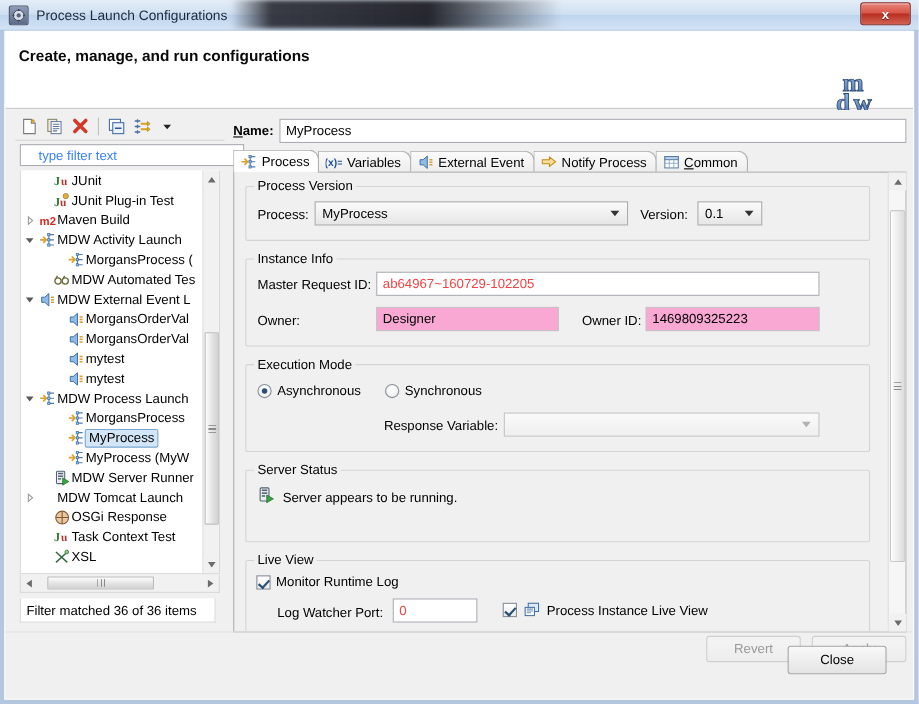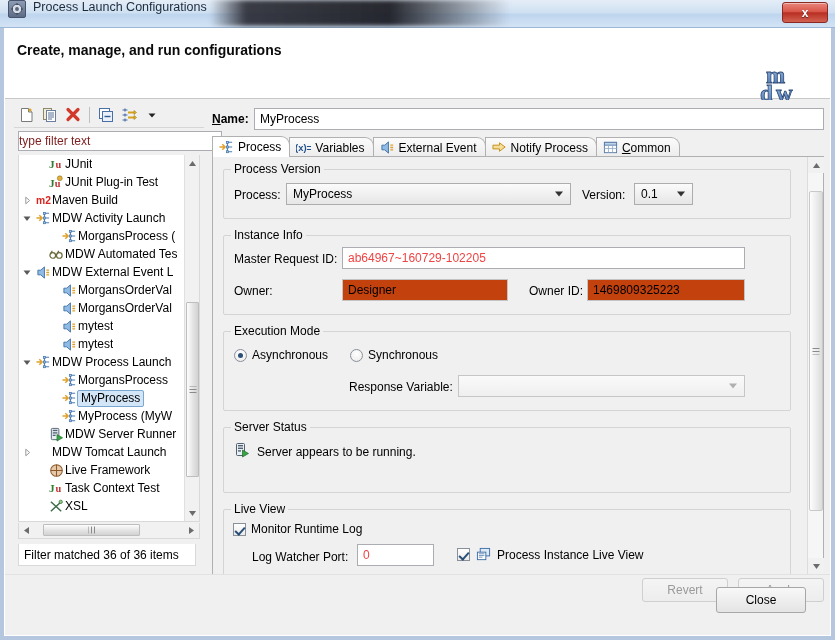--- a/index.html
+++ b/index.html
@@ -29,21 +29,21 @@
     position: absolute; left: 4px; right: 4px; top: 28px; bottom: 4px;
     background: #f0f0f0;
     border: 1px solid #ffffff;
   }
 
   
   #titlebar {
     position: absolute; left: 0; top: 0; width: 835px; height: 28px;
     background: linear-gradient(180deg,#e4edf7 0%, #cfe0f2 48%, #bed5ee 52%, #d3e3f5 100%);
     border-bottom: 1px solid #9bb8d8;
-    display: flex; align-items: flex-start;
+    display: flex; align-items: center;
   }
   #titlebar .smear {
     position: absolute; left: 210px; top: 0; width: 300px; height: 26px;
     background: linear-gradient(90deg, rgba(40,40,48,.0) 0%, rgba(30,30,38,.85) 12%, rgba(20,20,26,.9) 60%, rgba(40,40,48,0) 100%);
     filter: blur(2px);
     pointer-events: none;
   }
   #title-icon {
     margin-left: 8px; width: 18px; height: 18px;
     display: flex; align-items: center; justify-content: center;
@@ -99,21 +99,21 @@
   .tbtn {
     width: 20px; height: 20px;
     display: flex; align-items: center; justify-content: center;
   }
   .tb-sep { width: 1px; height: 16px; background: #c0c0c0; margin: 0 3px; }
 
   #filter-input {
     position: absolute; left: 4px; top: 31px; width: 204px; height: 20px;
     border: 1px solid #abadb3; background: #fff;
     font-family: "Liberation Sans", sans-serif; font-size: 12px;
-    color: #7f1d1d; padding: 0 0; line-height: 18px;
+    color: #3b82f6; padding: 0 16px; line-height: 18px;
   }
   #filter-input::placeholder { color: #3a3a3a; }
 
   #tree-box {
     position: absolute; left: 4px; top: 55px; width: 182px; height: 367px;
     background: #fff; border: 1px solid #d9d9d9; border-top: none;
     overflow: hidden;
   }
   #tree-items {
     position: absolute; left: 0; top: 0; width: 167px; height: 100%;
@@ -255,21 +255,21 @@
     background: #f0f0f0; padding: 0 3px;
     font-size: 12px; color: #000;
   }
 
   .fld-label { font-size: 12px; color: #000; }
   .txtbox {
     border: 1px solid #abadb3; background: #fff;
     height: 22px; line-height: 20px; padding: 0 5px;
     font-size: 12px; color: #ef4444;
   }
-  .txtbox.readonly { background: #c2410c; border-color: #c4c4c4; color: #000; }
+  .txtbox.readonly { background: #f9a8d4; border-color: #c4c4c4; color: #000; }
 
   .combo {
     height: 22px; border: 1px solid #adadad;
     background: linear-gradient(180deg,#fbfbfb,#e6e6e6);
     display: flex; align-items: center;
     font-size: 12px; color: #000; padding-left: 6px;
     position: relative;
   }
   .combo .arrow {
     position: absolute; right: 7px; top: 50%; transform: translateY(-50%);
@@ -677,21 +677,21 @@
               <span class="tw-label">MDW Tomcat Launch</span>
             </div>
             <div class="tree-row" style="padding-left: 15px;">
               <span class="tw-arrow"></span>
               <span class="tw-icon">
                 <svg width="15" height="15" viewBox="0 0 16 16">
                   <circle cx="8" cy="8" r="6.2" fill="#e7c9a8" stroke="#8a5a2e" stroke-width="1.1"></circle>
                   <path d="M8 1.8v12.4M1.8 8h12.4" stroke="#8a5a2e" stroke-width="1.1"></path>
                 </svg>
               </span>
-              <span class="tw-label">Live Framework</span>
+              <span class="tw-label">OSGi Response</span>
             </div>
             <div class="tree-row" style="padding-left: 15px;">
               <span class="tw-arrow"></span>
               <span class="tw-icon">
                 <svg width="15" height="15" viewBox="0 0 16 16">
                   <text x="0" y="12" font-family="Liberation Serif, serif" font-size="12" font-weight="bold" fill="#2f7d32">J</text>
                   <text x="7" y="12" font-family="Liberation Serif, serif" font-size="11" font-weight="bold" fill="#b33">u</text>
                 </svg>
               </span>
               <span class="tw-label">Task Context Test</span>

